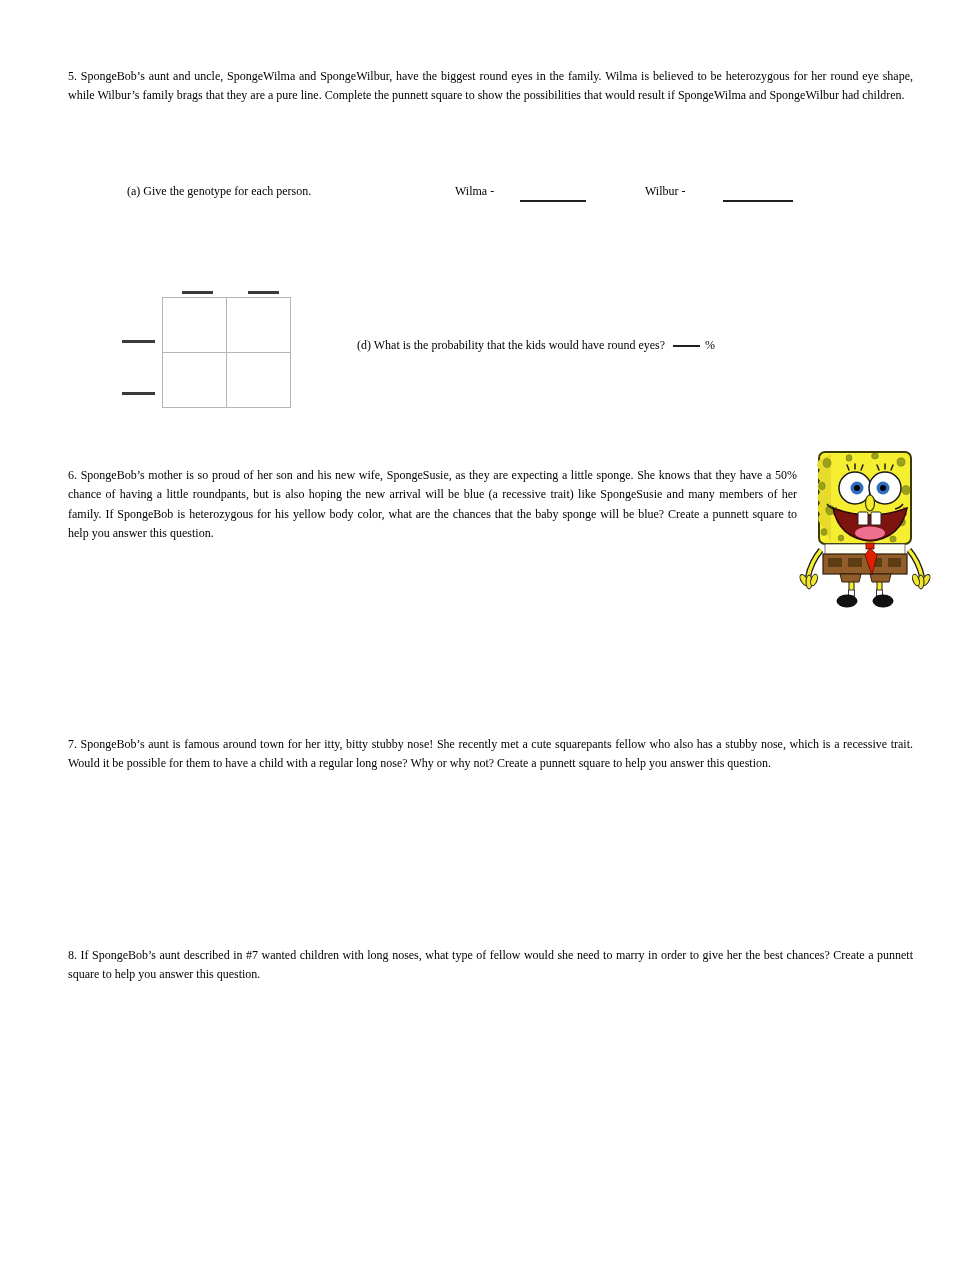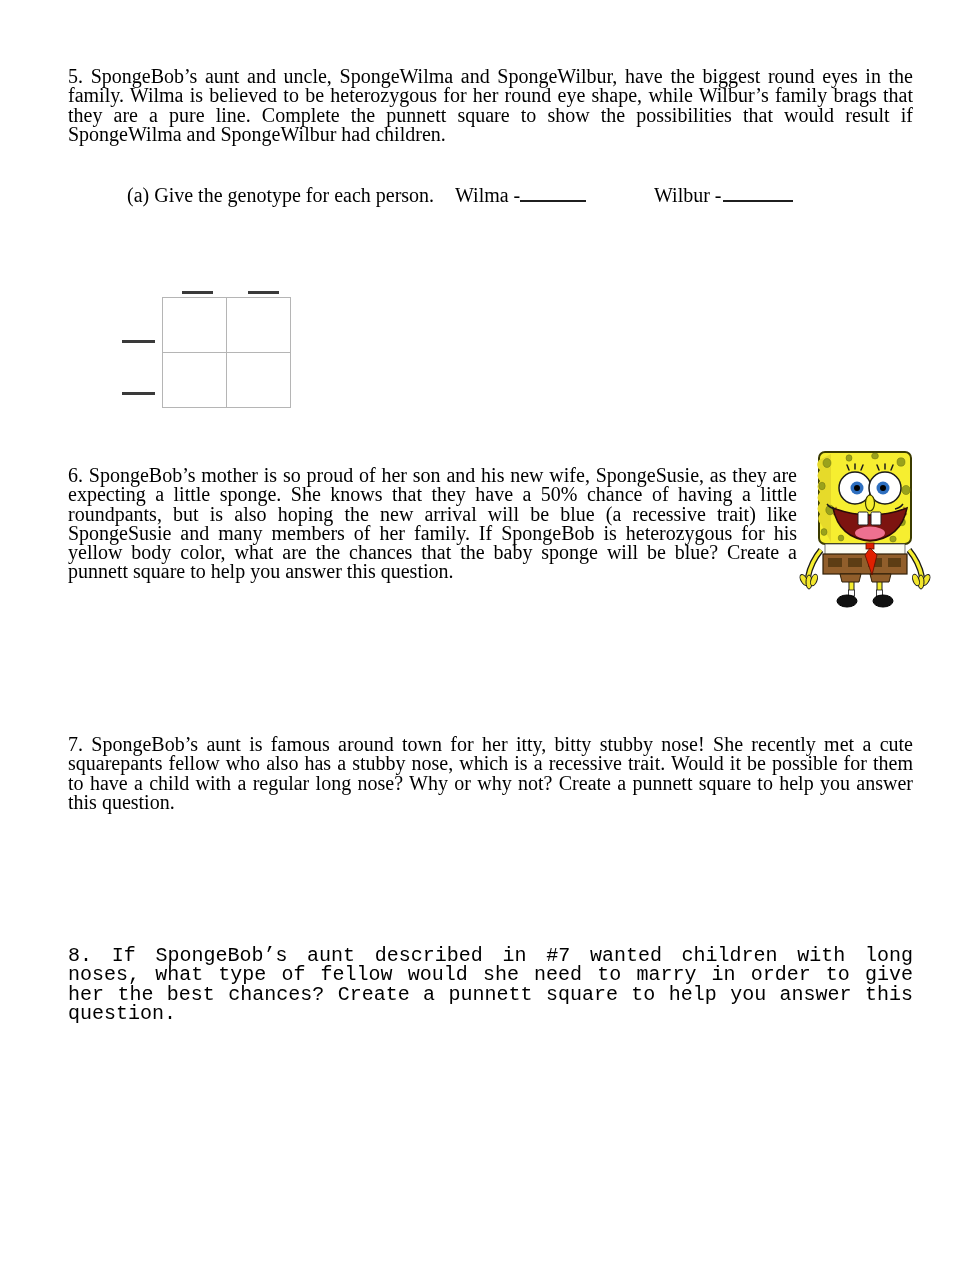--- a/index.html
+++ b/index.html
@@ -1,19 +1,19 @@
 <!DOCTYPE html>
 <html><head>
 <meta charset="utf-8">
 <style>
   html,body { margin:0; padding:0; background:#ffffff; }
   .page {
     position:relative; width:979px; height:1266px; background:#ffffff;
     font-family:"Liberation Serif","DejaVu Serif",serif;
-    font-size:20px; color:#000; overflow:hidden;
+    font-size:12px; color:#000; overflow:hidden;
   }
   .para { position:absolute; text-align:justify; line-height:19.3px; }
   .line { position:absolute; white-space:nowrap; }
   .blank { position:absolute; background:#1f1f1f; height:2px; }
   .blank.thick { height:3px; background:#3a3a3a; }
   .inline-blank {
     display:inline-block; width:27px; height:2px; background:#1f1f1f;
     vertical-align:baseline; margin:0 5px 2px 8px;
   }
   table.punnett { position:absolute; left:162px; top:297px; border-collapse:collapse;
@@ -24,21 +24,21 @@
 </head>
 <body>
 
 <div class="page">
 
   <div class="para" style="left:68px; top:67px; width:845px;">5.  SpongeBob’s aunt and uncle, SpongeWilma and SpongeWilbur, have the biggest round eyes in the family. Wilma is believed to be heterozygous for her round eye shape, while Wilbur’s family brags that they are a pure line. Complete the punnett square to show the possibilities that would result if SpongeWilma and SpongeWilbur had children.</div>
 
   <span class="line" style="left:127px; top:184px;">(a)  Give the genotype for each person.</span>
   <span class="line" style="left:455px; top:184px;">Wilma -</span>
   <div class="blank" style="left:520px; top:200px; width:66px;"></div>
-  <span class="line" style="left:645px; top:184px;margin-left:9px;">Wilbur -</span>
+  <span class="line" style="left:645px; top:184px;">Wilbur -</span>
   <div class="blank" style="left:723px; top:200px; width:70px;"></div>
 
 
 
   <div class="blank thick" style="left:182px; top:291px; width:31px;"></div>
   <div class="blank thick" style="left:248px; top:291px; width:31px;"></div>
 
   <div class="blank thick" style="left:122px; top:340px; width:33px;"></div>
   <div class="blank thick" style="left:122px; top:392px; width:33px;"></div>
 
@@ -48,20 +48,21 @@
       <td></td>
       <td></td>
     </tr>
     <tr>
       <td></td>
       <td></td>
     </tr>
   </tbody>
     </table>
 
+  <span class="line" style="left:357px; top:338px;"><span>(d) What is the probability that the kids would have round eyes?</span><span class="inline-blank"></span><span>%</span></span>
 
 
   <div class="para" style="left:68px; top:466px; width:729px;">6.  SpongeBob’s mother is so proud of her son and his new wife, SpongeSusie, as they are expecting a little sponge.  She knows that they have a 50% chance of having a little roundpants, but is also hoping the new arrival will be blue (a recessive trait) like SpongeSusie and many members of her family.   If SpongeBob is heterozygous for his yellow body color, what are the chances that the baby sponge will be blue?  Create a punnett square to help you answer this question.</div>
 
   <div class="sponge-wrap">
     <svg width="136" height="160" viewBox="0 0 136 158" xmlns="http://www.w3.org/2000/svg">
 
       <path d="M24,100 Q14,112 11,127" fill="none" stroke="#1a1a1a" stroke-width="6"></path>
       <path d="M24,100 Q14,112 11,127" fill="none" stroke="#f6ee30" stroke-width="3.5"></path>
       <path d="M112,100 Q122,112 125,127" fill="none" stroke="#1a1a1a" stroke-width="6"></path>
@@ -145,15 +146,15 @@
       <polygon points="43,124 64,124 62,132 45,132" fill="#915e2b" stroke="#2f1f08" stroke-width="1"></polygon>
       <polygon points="73,124 94,124 92,132 75,132" fill="#915e2b" stroke="#2f1f08" stroke-width="1"></polygon>
 
       <rect x="69" y="93" width="8" height="6" fill="#e02000" stroke="#5a0c00" stroke-width="0.8"></rect>
       <polygon points="73,98 80,105 75,125 68,105" fill="#e02000" stroke="#5a0c00" stroke-width="0.8"></polygon>
     </svg>
   </div>
 
   <div class="para" style="left:68px; top:735px; width:845px;">7. SpongeBob’s aunt is famous around town for her itty, bitty stubby nose! She recently met a cute squarepants fellow who also has a stubby nose, which is a recessive trait. Would it be possible for them to have a child with a regular long nose?  Why or why not?  Create a punnett square to help you answer this question.</div>
 
-  <div class="para" style="left:68px; top:946px; width:845px;font-family:Liberation Mono, monospace;">8.  If SpongeBob’s aunt described in #7 wanted children with long noses, what type of fellow would she need to marry in order to give her the best chances?  Create a punnett square to help you answer this question.</div>
+  <div class="para" style="left:68px; top:946px; width:845px;">8.  If SpongeBob’s aunt described in #7 wanted children with long noses, what type of fellow would she need to marry in order to give her the best chances?  Create a punnett square to help you answer this question.</div>
 
 </div>
 
 </body></html>

